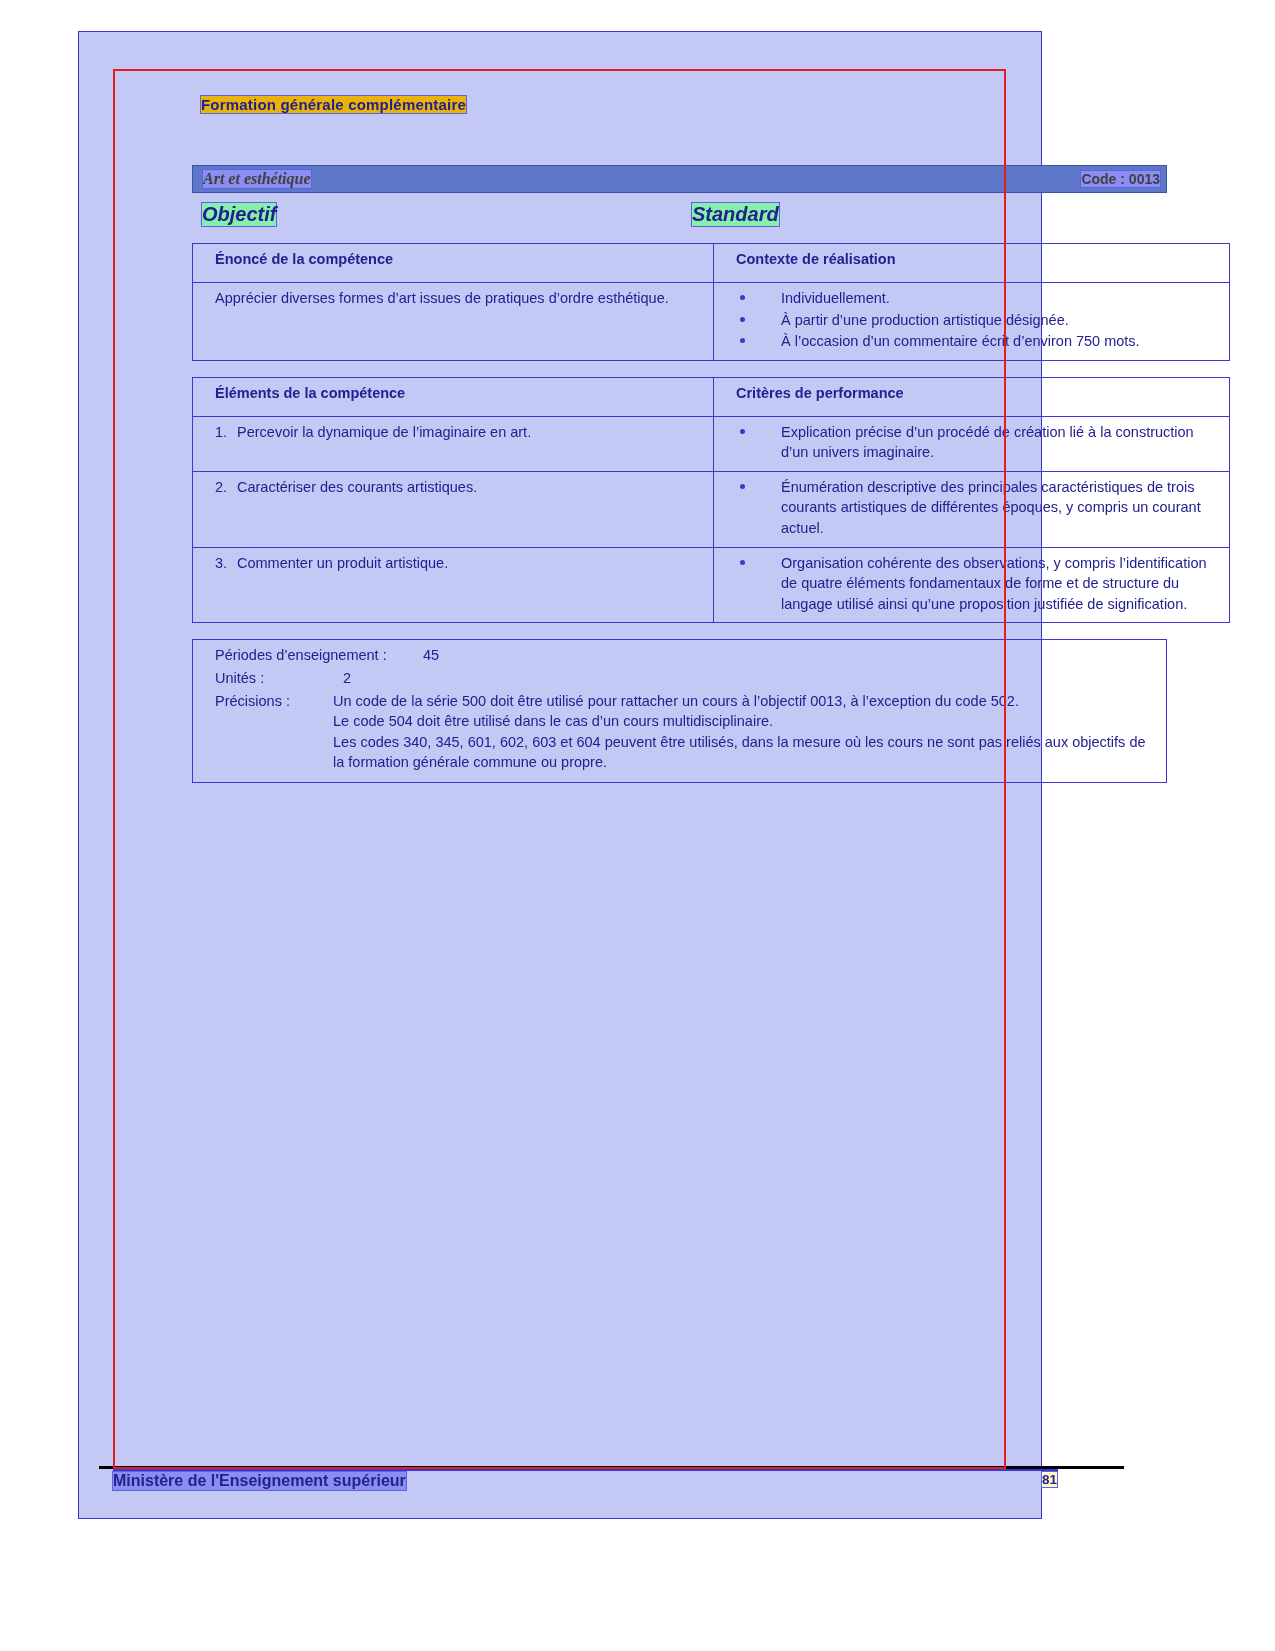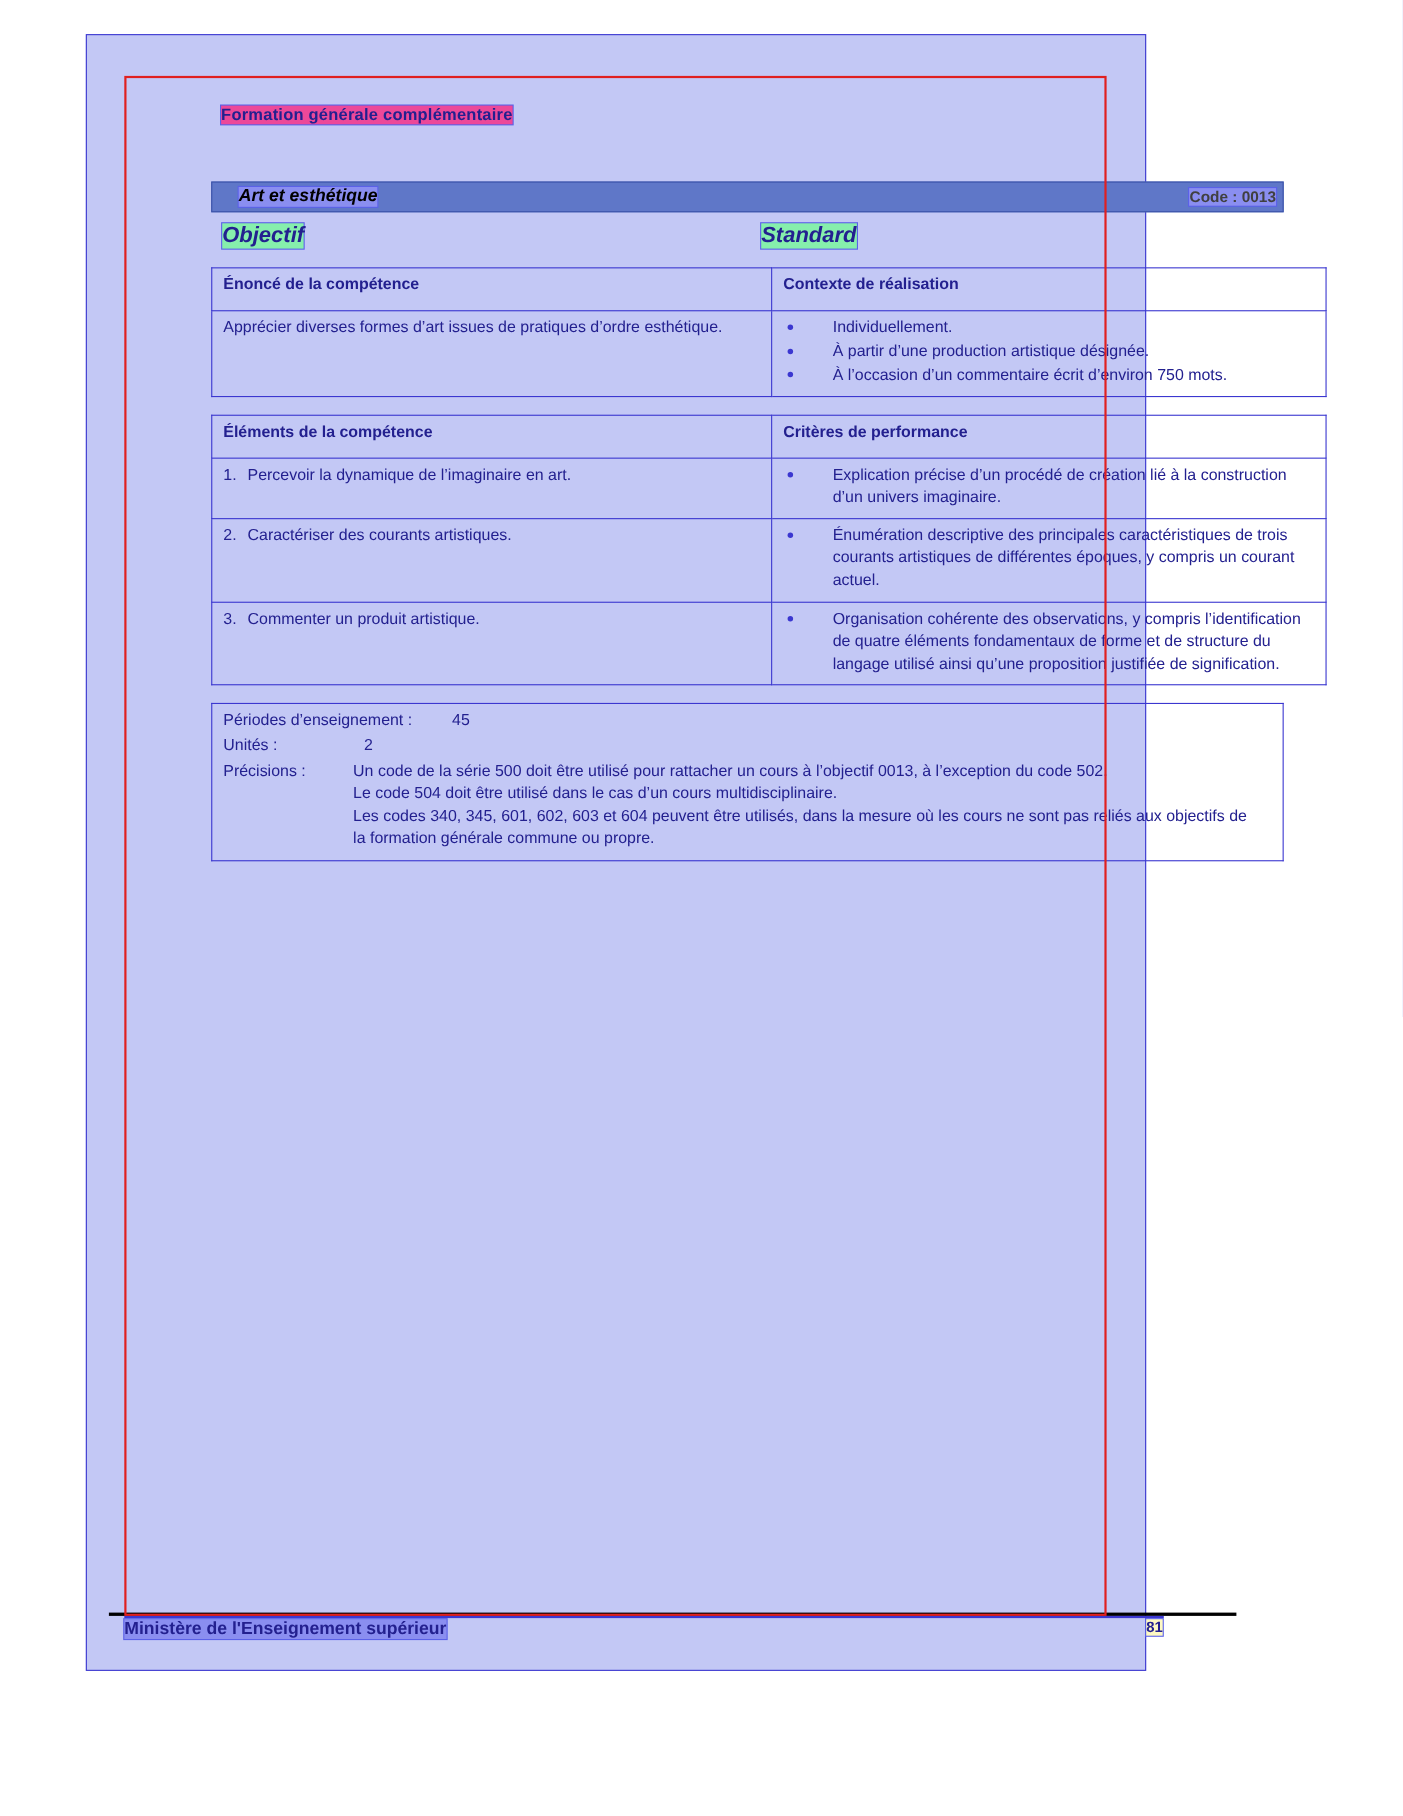--- a/index.html
+++ b/index.html
@@ -42,21 +42,21 @@
 
   
   .content {
     position: absolute;
     left: 113px;
     top: 64px;
     width: 975px;
   }
 
   .sel {
-    background: #ec4899;
+    background: #eab308;
     box-shadow: 0 0 0 1px #5b61e8;
     color: #23208f;
     display: inline;
   }
 
   .doc-header {
     font-size: 15px;
     font-weight: bold;
     color: #23208f;
     letter-spacing: .2px;
@@ -73,24 +73,25 @@
     background: #5f77c8;
     border: 1px solid #3a52a8;
     box-sizing: border-box;
     display: flex;
     align-items: center;
   }
   .title-bar .t-left {
     font-size: 16px;
     font-weight: bold;
     font-style: italic;
-    color: #000000;
-    margin-left: 24px;
+    color: #404040;
+    margin-left: 10px;
     background: #8a8ef0;
     box-shadow: 0 0 0 1px #5b61e8;
+    font-family: Liberation Serif, serif;
   }
   .title-bar .t-right {
     position: absolute;
     right: 6px;
     font-size: 14px;
     font-weight: bold;
     color: #404040;
     background: #8a8ef0;
     box-shadow: 0 0 0 1px #5b61e8;
   }
@@ -118,21 +119,21 @@
   
   table.grid {
     border-collapse: collapse;
     width: 975px;
     table-layout: fixed;
     margin-bottom: 16px;
   }
   table.grid td {
     border: 1px solid #3b37d0;
     vertical-align: top;
-    padding: 5px 8px 7px 10px;
+    padding: 5px 8px 7px 22px;
     font-size: 14.5px;
     color: #23208f;
     line-height: 1.42;
   }
   .col-left  { width: 490px; }
   .col-right { width: 485px; }
 
   .hdr {
     font-weight: bold;
     font-size: 15px;

